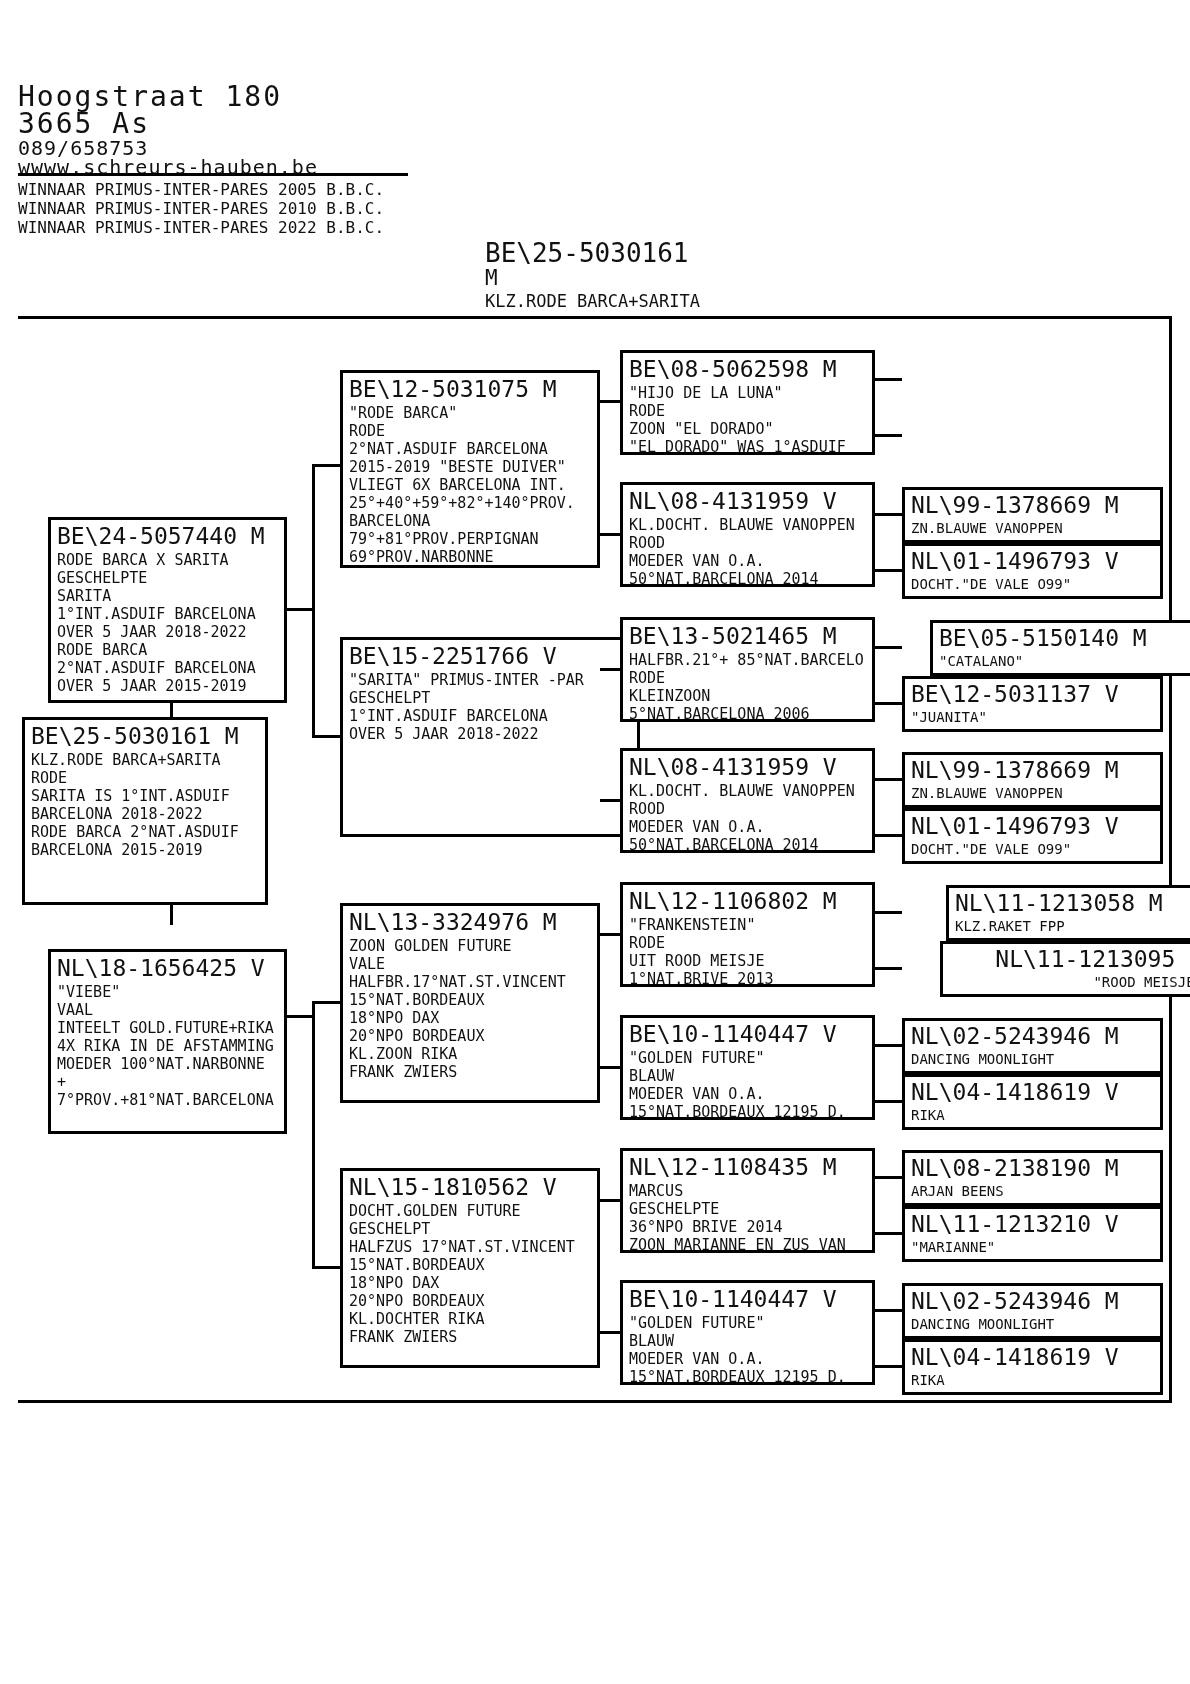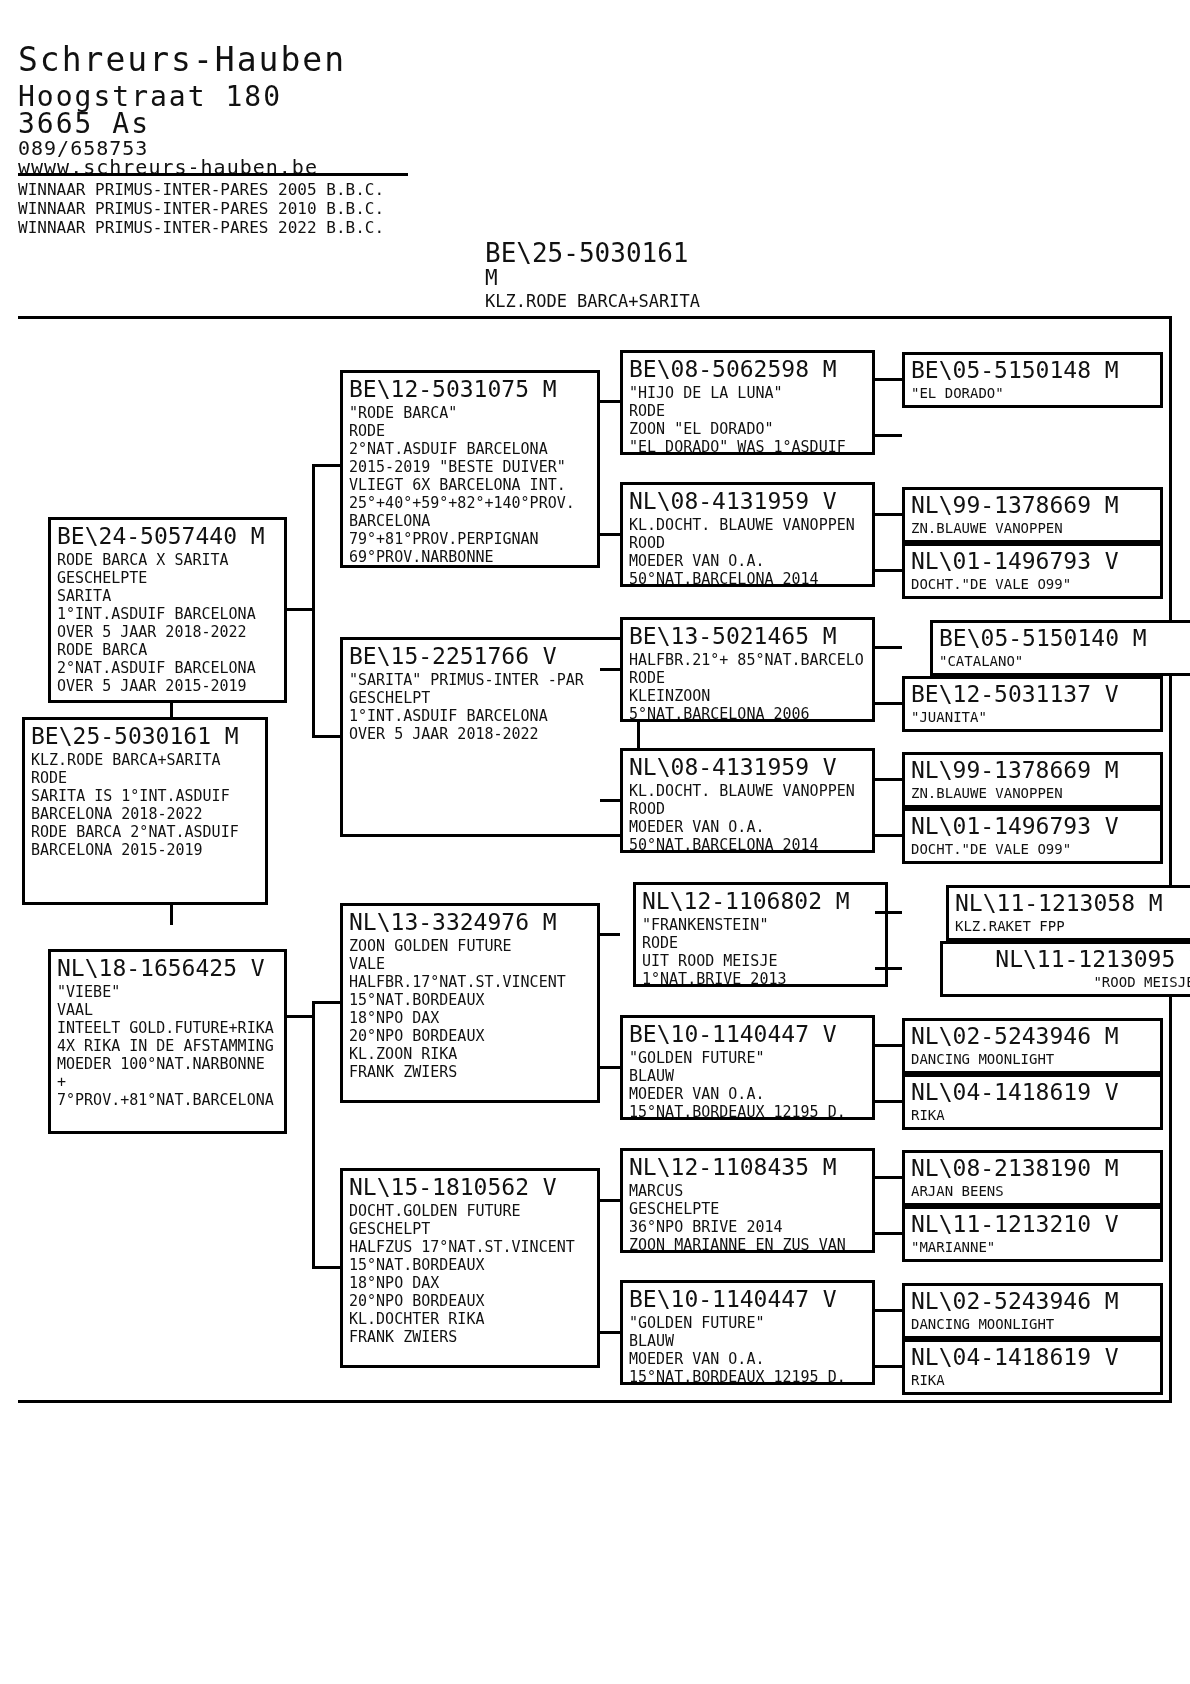--- a/index.html
+++ b/index.html
@@ -33,21 +33,20 @@
   .box-body  { font-size:15px; line-height:1.2;  white-space:pre-line; }
   .box.small .box-title { font-size:23px; line-height:1.2; }
   .box.small .box-body  { font-size:14px; line-height:1.2; }
   .hline, .vline { position:absolute; background:#000; }
 </style>
 </head>
 <body>
 
 <div class="page">
 
-  <div class="abs loft-name" style="left:18px; top:40px;">Schreurs-Hauben</div>
   <div class="abs loft-addr" style="left:18px; top:80px;">Hoogstraat 180</div>
   <div class="abs loft-addr" style="left:18px; top:107px;">3665 As</div>
   <div class="abs loft-phone" style="left:18px; top:136px;">089/658753</div>
   <div class="abs loft-site" style="left:18px; top:155px;">wwww.schreurs-hauben.be</div>
   <div class="hline" style="left:18px; top:173px; width:390px; height:3px;"></div>
   <div class="abs achv" style="left:18px; top:180px;">WINNAAR PRIMUS-INTER-PARES 2005 B.B.C.</div>
   <div class="abs achv" style="left:18px; top:199px;">WINNAAR PRIMUS-INTER-PARES 2010 B.B.C.</div>
   <div class="abs achv" style="left:18px; top:218px;">WINNAAR PRIMUS-INTER-PARES 2022 B.B.C.</div>
 
   <div class="abs subj-ring" style="left:485px; top:238px;">BE\25-5030161</div>
@@ -151,21 +150,21 @@
 KLEINZOON
 5°NAT.BARCELONA 2006</div>
   </div>
   <div class="box" style="left:620px; top:748px; width:255px; height:105px;">
     <div class="box-title">NL\08-4131959 V</div>
     <div class="box-body">KL.DOCHT. BLAUWE VANOPPEN
 ROOD
 MOEDER VAN O.A.
 50°NAT.BARCELONA 2014</div>
   </div>
-  <div class="box" style="left:620px; top:882px; width:255px; height:105px;margin-left:13px;">
+  <div class="box" style="left:620px; top:882px; width:255px; height:105px;">
     <div class="box-title">NL\12-1106802 M</div>
     <div class="box-body">"FRANKENSTEIN"
 RODE
 UIT ROOD MEISJE
 1°NAT.BRIVE 2013</div>
   </div>
   <div class="box" style="left:620px; top:1015px; width:255px; height:105px;">
     <div class="box-title">BE\10-1140447 V</div>
     <div class="box-body">"GOLDEN FUTURE"
 BLAUW
@@ -180,24 +179,20 @@
 ZOON MARIANNE EN ZUS VAN</div>
   </div>
   <div class="box" style="left:620px; top:1280px; width:255px; height:105px;">
     <div class="box-title">BE\10-1140447 V</div>
     <div class="box-body">"GOLDEN FUTURE"
 BLAUW
 MOEDER VAN O.A.
 15°NAT.BORDEAUX 12195 D.</div>
   </div>
 
-  <div class="box small" style="left:902px; top:352px; width:261px; height:56px;">
-    <div class="box-title">BE\05-5150148 M</div>
-    <div class="box-body">"EL DORADO"</div>
-  </div>
   <div class="box small" style="left:902px; top:487px; width:261px; height:56px;">
     <div class="box-title">NL\99-1378669 M</div>
     <div class="box-body">ZN.BLAUWE VANOPPEN</div>
   </div>
   <div class="box small" style="left:902px; top:543px; width:261px; height:56px;">
     <div class="box-title">NL\01-1496793 V</div>
     <div class="box-body">DOCHT."DE VALE O99"</div>
   </div>
   <div class="box small" style="left:902px; top:620px; width:274px; height:56px;margin-left:28px;">
     <div class="box-title">BE\05-5150140 M</div>

